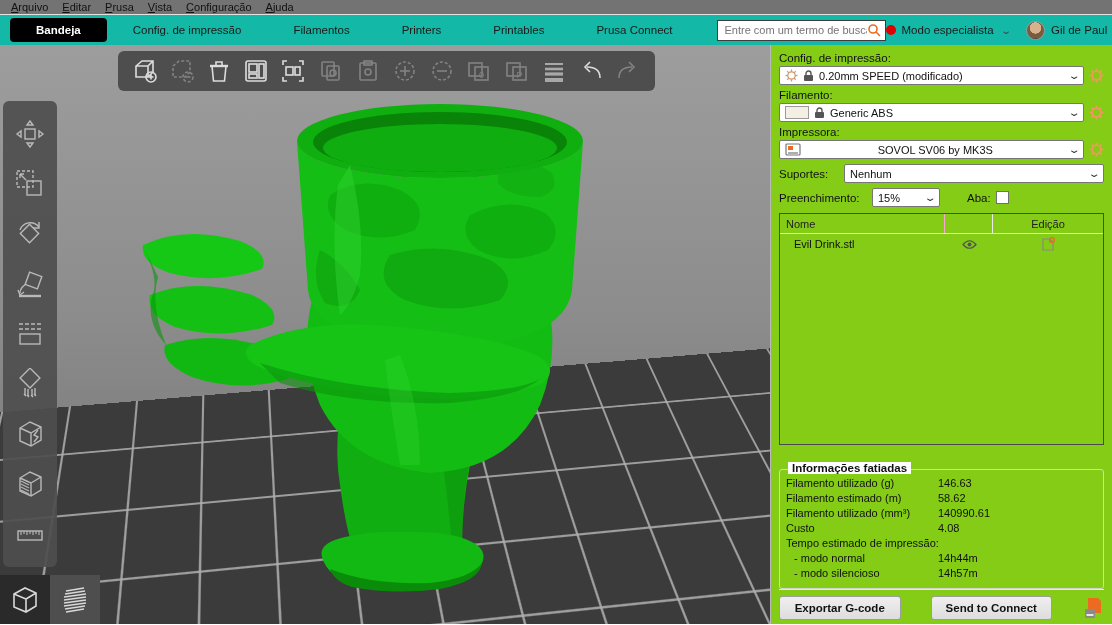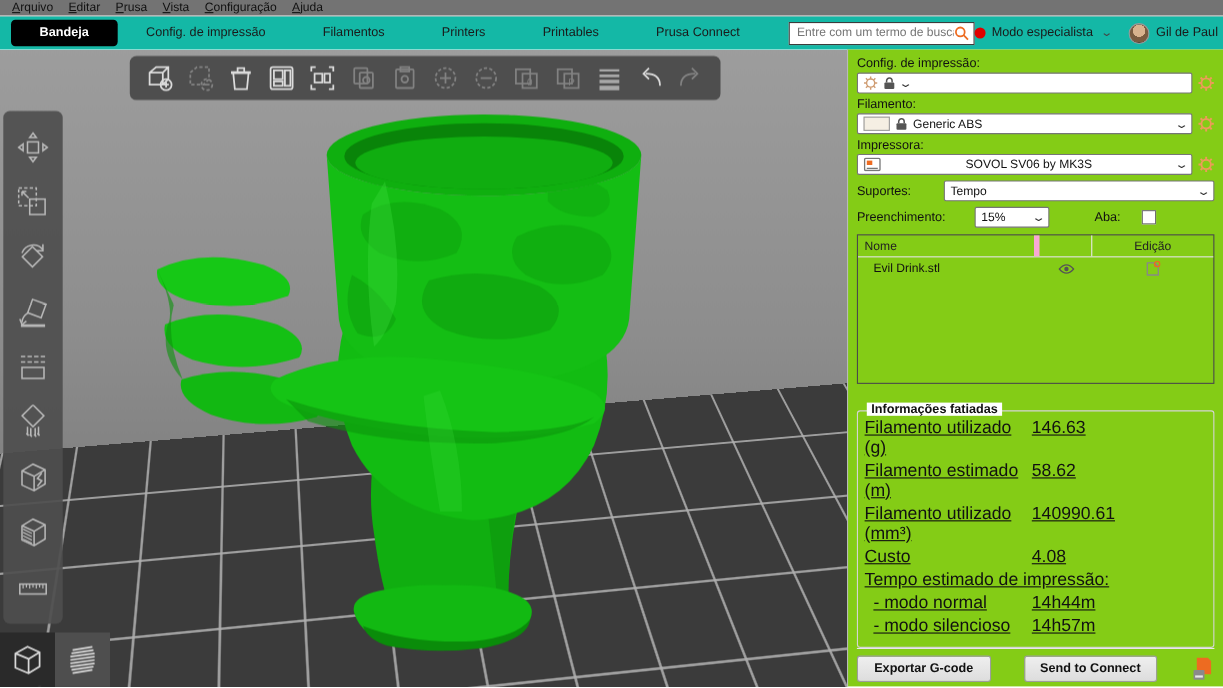--- a/index.html
+++ b/index.html
@@ -63,36 +63,36 @@
   
   .panel { width:342px; height:579px; background:#84cc16; border-left:1px solid #b9b9b9; padding:5px 8px 4px 8px;
            display:flex; flex-direction:column; font-size:11.5px; color:#111; }
   .plabel { font-size:11.5px; margin:2px 0 2px 0; }
   .combo-row { display:flex; align-items:center; gap:4px; margin-bottom:2px; }
   .combo { flex:1; height:19px; border:1px solid #767676; border-radius:2px; background:#fff; display:flex; align-items:center; padding:0 5px; gap:5px; min-width:0; }
   .combo .ctext { flex:1; font-size:11px; white-space:nowrap; overflow:hidden; }
   .combo .chevd { font-size:10px; color:#333; transform:scaleX(1.6); }
   .gearbtn { width:16px; height:16px; flex:0 0 auto; display:flex; align-items:center; justify-content:center; }
   .swatch { width:24px; height:13px; background:#f5efe3; border:1px solid #9a9a9a; flex:0 0 auto; }
-  .inline-row { display:flex; align-items:center; margin:3px 0 2px 0; gap:19px; }
+  .inline-row { display:flex; align-items:center; margin:3px 0 2px 0; gap:5px; }
   .combo.small { flex:0 0 68px; }
   .checkbox { width:13px; height:13px; border:1px solid #707070; background:#fff; }
 
   .objtable { border:1px solid #4a4a4a; margin-top:4px; height:252px; display:flex; flex-direction:column; font-size:11px; }
   .ot-head { display:flex; border-bottom:1px solid #e4e4e4; height:20px; align-items:center; color:#222; }
-  .ot-c1 { flex:1; padding-left:6px; border-right:5px solid #f9a8d4; height:100%; display:flex; align-items:center; }
+  .ot-c1 { flex:1; padding-left:6px; border-right:1px solid #f9a8d4; height:100%; display:flex; align-items:center; }
   .ot-c2 { width:48px; border-right:1px solid #e9e9e9; height:100%; display:flex; align-items:center; justify-content:center; }
   .ot-c3 { width:110px; height:100%; display:flex; align-items:center; justify-content:center; }
   .ot-row { display:flex; height:20px; align-items:center; }
   .ot-row .ot-c1 { border-right:none; padding-left:14px; }
   .ot-row .ot-c2 { border-right:none; }
 
   .slicedbox { border:1px solid #d4d4d4; border-radius:3px; margin-top:24px; padding:4px 6px 6px 6px; position:relative; }
   .slicedbox .legend { position:absolute; top:-8px; left:8px; background:#fff; padding:0 4px; font-weight:bold; font-size:11.5px; }
-  .si-row { display:flex; margin:3px 0; font-size:16px;text-decoration:underline; }
+  .si-row { display:flex; margin:3px 0; font-size:11px; }
   .si-label { width:152px; }
   .si-val { flex:1; }
   .si-sub { padding-left:8px; }
 
   .panel-buttons { margin-top:auto; display:flex; align-items:flex-end; gap:30px; padding-top:6px; border-top:1px solid #e8e8e8; }
   .pbtn { flex:1; height:24px; background:linear-gradient(#efefef,#dddddd); border:1px solid #9d9d9d; border-radius:3px;
           font-size:11.5px; font-weight:bold; color:#111; display:flex; align-items:center; justify-content:center; font-family:"Liberation Sans",sans-serif; }
   .sdbtn { width:22px; height:24px; display:flex; align-items:center; justify-content:center; }
 </style>
 </head>
@@ -363,20 +363,21 @@
               <line x1="2.4" y1="2.4" x2="4.2" y2="4.2"></line>
               <line x1="9.8" y1="9.8" x2="11.6" y2="11.6"></line>
               <line x1="2.4" y1="11.6" x2="4.2" y2="9.8"></line>
               <line x1="9.8" y1="4.2" x2="11.6" y2="2.4"></line>
             </g>
           </svg>
         <svg width="11" height="12" viewBox="0 0 11 12">
             <rect x="1" y="5" width="9" height="6" rx="1" fill="#555"></rect>
             <path d="M3,5 L3,3.5 A2.5,2.5 0 0 1 8,3.5 L8,5" fill="none" stroke="#555" stroke-width="1.4"></path>
           </svg>
+        <span class="ctext">0.20mm SPEED (modificado)</span>
         <span class="chevd">⌄</span>
       </div>
       <span class="gearbtn">
         <svg width="15" height="15" viewBox="0 0 14 14">
             <circle cx="7" cy="7" r="4" fill="none" stroke="#ED9B5A" stroke-width="1.6"></circle>
             <g stroke="#ED9B5A" stroke-width="1.6">
               <line x1="7" y1="0.5" x2="7" y2="2.6"></line>
               <line x1="7" y1="11.4" x2="7" y2="13.5"></line>
               <line x1="0.5" y1="7" x2="2.6" y2="7"></line>
               <line x1="11.4" y1="7" x2="13.5" y2="7"></line>
@@ -441,21 +442,21 @@
               <line x1="2.3" y1="11.7" x2="3.8" y2="10.2"></line>
               <line x1="10.2" y1="3.8" x2="11.7" y2="2.3"></line>
             </g>
           </svg>
       </span>
     </div>
 
     <div class="inline-row">
       <span style="width:60px;">Suportes:</span>
       <div class="combo">
-        <span class="ctext">Tempo</span>
+        <span class="ctext">Nenhum</span>
         <span class="chevd">⌄</span>
       </div>
     </div>
 
     <div class="inline-row">
       <span style="width:88px;">Preenchimento:</span>
       <div class="combo small">
         <span class="ctext">15%</span>
         <span class="chevd">⌄</span>
       </div>

